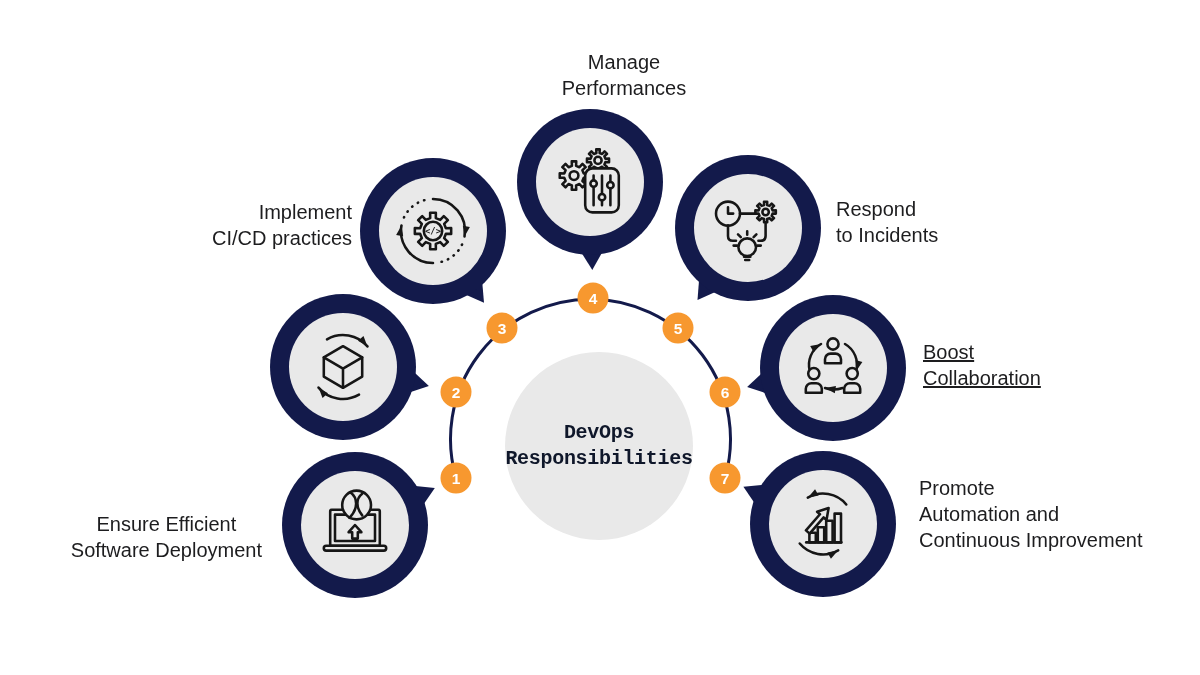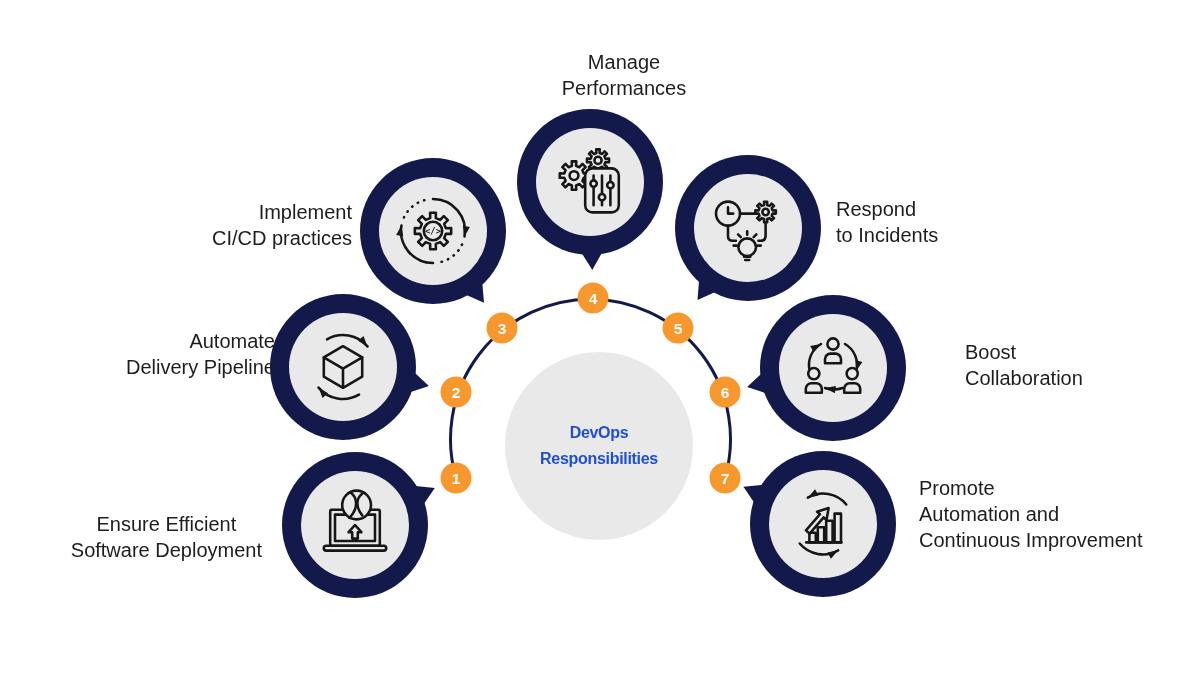--- a/index.html
+++ b/index.html
@@ -24,33 +24,33 @@
   .icdot{fill:none; stroke:#161616; stroke-width:3.2; stroke-linecap:round; stroke-dasharray:0.5 8;}
   .iarrow{fill:#161616; stroke:none;}
   .code{fill:#161616; font:700 11px "DejaVu Sans Mono", monospace; text-anchor:middle;}
 
   .center-circle{
     position:absolute; left:505px; top:352px; width:188px; height:188px;
     border-radius:50%; background:var(--bubble-fill);
     display:flex; align-items:center; justify-content:center; text-align:center;
   }
   .center-title{
-    font-size:16px; font-weight:700; line-height:26px; letter-spacing:-0.3px;
-    color:#1d4ed8; white-space:pre-line;
+    font-size:20px; font-weight:700; line-height:26px; letter-spacing:-0.3px;
+    color:#0f172a; white-space:pre-line;font-family:Liberation Mono, monospace;
   }
   .label{
     position:absolute; color:var(--ink); font-size:20px; font-weight:500;
     line-height:26px; white-space:pre-line;
   }
   .label-1{right:938px; top:537px; text-align:center; transform:translateY(-50%);}
   .label-2{right:925px; top:354px; text-align:right; transform:translateY(-50%);}
   .label-3{right:848px; top:225px; text-align:right; transform:translateY(-50%);}
   .label-4{left:594px; top:75px;  text-align:center; transform:translate(-50%,-50%);margin-left:30px;}
   .label-5{left:836px; top:222px; transform:translateY(-50%);}
-  .label-6{left:965px; top:365px; transform:translateY(-50%);}
+  .label-6{left:923px; top:365px; transform:translateY(-50%);text-decoration:underline;}
   .label-7{left:919px; top:500px; transform:translateY(-50%);margin-top:14px;}
 </style>
 </head>
 <body>
 
 <div class="stage">
 
   <svg class="diagram" width="1200" height="675" viewBox="0 0 1200 675">
 
     <path class="arc" d="M 456 478 A 140 140 0 1 1 725 478"></path>
@@ -204,22 +204,20 @@
     </g>
   </svg>
 
   <div class="center-circle">
     <div class="center-title">DevOps
 Responsibilities</div>
   </div>
 
   <div class="label label-1">Ensure Efficient
 Software Deployment</div>
-  <div class="label label-2">Automate
-Delivery Pipeline</div>
   <div class="label label-3">Implement
 CI/CD practices</div>
   <div class="label label-4">Manage
 Performances</div>
   <div class="label label-5">Respond
 to Incidents</div>
   <div class="label label-6">Boost
 Collaboration</div>
   <div class="label label-7">Promote
 Automation and

